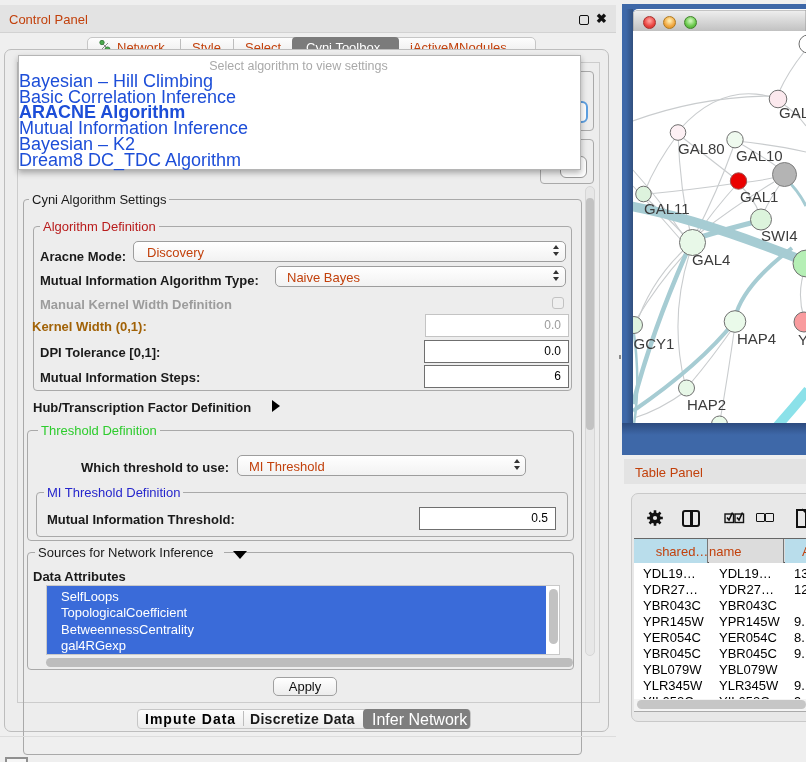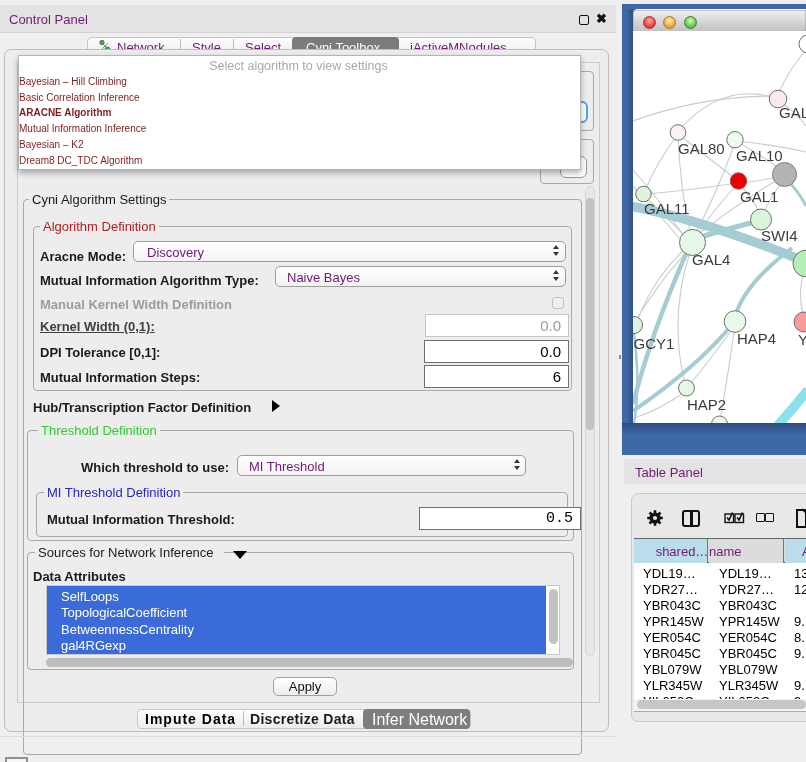--- a/index.html
+++ b/index.html
@@ -1,24 +1,24 @@
 <!DOCTYPE html>
 <html><head>
 <meta charset="utf-8">
 <style>
   html,body{margin:0;padding:0;}
   body{width:806px;height:762px;background:#efefef;font-family:"Liberation Sans",sans-serif;overflow:hidden;position:relative;}
   .abs{position:absolute;}
   .b13{font-size:13px;font-weight:bold;color:#1a1a1a;}
-  .r13{font-size:13px;color:#701a75;}
+  .r13{font-size:13px;color:#c2410c;}
   .combo{background:linear-gradient(#ffffff,#f2f2f2);border:1px solid #9d9d9d;border-radius:5px;box-sizing:border-box;}
   .carets{position:absolute;width:7px;}
   .carets:before{content:"";position:absolute;left:0;top:0;border-left:3.5px solid transparent;border-right:3.5px solid transparent;border-bottom:4.5px solid #333;}
   .carets:after{content:"";position:absolute;left:0;top:7px;border-left:3.5px solid transparent;border-right:3.5px solid transparent;border-top:4.5px solid #333;}
-  .tfield{background:#fff;border:1px solid #6f6f6f;box-sizing:border-box;font-size:15px;color:#000;text-align:right;padding-right:7px;line-height:21px;}
+  .tfield{background:#fff;border:1px solid #6f6f6f;box-sizing:border-box;font-size:12px;color:#000;text-align:right;padding-right:7px;line-height:21px;}
   .grp{border:1px solid #a9a9a9;border-radius:4px;box-sizing:border-box;}
   .grplabel{position:absolute;top:-8px;background:#ededed;padding:0 3px;font-size:13px;line-height:15px;}
 </style>
 </head>
 <body>
 
 <div class="abs" style="left:0;top:5px;width:616px;height:27px;background:#e3e3e3;border-bottom:1px solid #d2d2d2;"></div>
 <div class="abs r13" style="left:9px;top:12px;">Control Panel</div>
 <div class="abs" style="left:579px;top:15px;width:8px;height:8px;border:1.5px solid #111;border-radius:2px;"></div>
 <div class="abs" style="left:596px;top:11px;font-size:13px;font-weight:bold;color:#111;">✖</div>
@@ -58,42 +58,42 @@
 <div class="abs b13" style="left:40px;top:249px;">Aracne Mode:</div>
 <div class="abs combo" style="left:133px;top:241px;width:433px;height:21px;"></div>
 <div class="abs r13" style="left:147px;top:245px;">Discovery</div>
 <div class="carets" style="left:553px;top:245px;"></div>
 <div class="abs b13" style="left:40px;top:273px;">Mutual Information Algorithm Type:</div>
 <div class="abs combo" style="left:275px;top:266px;width:291px;height:21px;"></div>
 <div class="abs r13" style="left:287px;top:270px;">Naive Bayes</div>
 <div class="carets" style="left:553px;top:270px;"></div>
 <div class="abs b13" style="left:40px;top:297px;color:#9c9c9c;">Manual Kernel Width Definition</div>
 <div class="abs" style="left:552px;top:297px;width:12px;height:12px;background:#efefef;border:1px solid #c2c2c2;border-radius:3px;box-sizing:border-box;"></div>
-<div class="abs b13" style="left:40px;top:319px;color:#404040;text-decoration:underline;">Kernel Width (0,1):</div>
+<div class="abs b13" style="left:32px;top:319px;color:#a16207;">Kernel Width (0,1):</div>
 <div class="abs tfield" style="left:425px;top:314px;width:144px;height:23px;border-color:#c4c4c4;color:#9c9c9c;">0.0</div>
 <div class="abs b13" style="left:40px;top:345px;">DPI Tolerance [0,1]:</div>
 <div class="abs tfield" style="left:424px;top:340px;width:145px;height:23px;">0.0</div>
 <div class="abs b13" style="left:40px;top:370px;">Mutual Information Steps:</div>
 <div class="abs tfield" style="left:424px;top:365px;width:145px;height:23px;">6</div>
 
 <div class="abs b13" style="left:33px;top:400px;">Hub/Transcription Factor Definition</div>
 <div class="abs" style="left:272px;top:400px;width:0;height:0;border-top:6px solid transparent;border-bottom:6px solid transparent;border-left:8px solid #000;"></div>
 
 <div class="abs grp" style="left:27px;top:430px;width:547px;height:111px;">
   <span class="grplabel" style="left:10px;color:#2ecc2e;">Threshold Definition</span>
 </div>
 <div class="abs b13" style="left:81px;top:460px;">Which threshold to use:</div>
 <div class="abs combo" style="left:237px;top:455px;width:289px;height:21px;"></div>
 <div class="abs r13" style="left:249px;top:459px;">MI Threshold</div>
 <div class="carets" style="left:514px;top:459px;"></div>
 <div class="abs grp" style="left:36px;top:492px;width:532px;height:45px;">
   <span class="grplabel" style="left:7px;color:#2626cc;">MI Threshold Definition</span>
 </div>
 <div class="abs b13" style="left:47px;top:512px;">Mutual Information Threshold:</div>
-<div class="abs tfield" style="left:419px;top:507px;width:162px;height:23px;font-family:Liberation Mono, monospace;">0.5</div>
+<div class="abs tfield" style="left:419px;top:507px;width:137px;height:23px;">0.5</div>
 
 <div class="abs grp" style="left:27px;top:552px;width:547px;height:118px;">
   <span class="grplabel" style="left:7px;color:#1a1a1a;">Sources for Network Inference &nbsp;</span>
 </div>
 <div class="abs" style="left:233px;top:551px;width:0;height:0;border-left:7px solid transparent;border-right:7px solid transparent;border-top:8px solid #000;"></div>
 <div class="abs b13" style="left:33px;top:569px;">Data Attributes</div>
 <div class="abs" style="left:46px;top:585px;width:514px;height:70px;background:#ffffff;border:1px solid #c9c9c9;box-sizing:border-box;"></div>
 <div class="abs" style="left:47px;top:586px;width:499px;height:68px;background:#3a6bd9;"></div>
 <div class="abs" style="left:61px;top:589px;font-size:13px;color:#fff;line-height:16.3px;">SelfLoops<br>TopologicalCoefficient<br>BetweennessCentrality<br>gal4RGexp</div>
 <div class="abs" style="left:549px;top:589px;width:9px;height:55px;background:#c2c2c2;border-radius:5px;"></div>
@@ -111,21 +111,21 @@
 <div class="abs" style="left:145px;top:711px;font-size:14px;font-weight:bold;color:#000000;letter-spacing:1px;">Impute Data</div>
 <div class="abs" style="left:250px;top:711px;font-size:14px;font-weight:bold;color:#1a1a1a;letter-spacing:0.3px;">Discretize Data</div>
 <div class="abs" style="left:372px;top:711px;font-size:16px;color:#fff;">Infer Network</div>
 
 <div class="abs" style="left:0;top:736px;width:616px;height:1px;background:#dcdcdc;"></div>
 
 <div class="abs" style="left:5px;top:757px;width:19px;height:10px;background:#f6f6f6;border:2px solid #909090;"></div>
 
 <div class="abs" style="left:18px;top:55px;width:561px;height:113px;background:#ffffff;border:1px solid #b5b5b5;box-shadow:0 3px 6px rgba(0,0,0,0.3);z-index:50;"></div>
 <div class="abs" style="left:18px;top:59px;width:561px;text-align:center;font-size:12.5px;color:#a9a9a9;z-index:51;">Select algorithm to view settings</div>
-<div class="abs" style="left:19px;top:74px;font-size:10px;color:#7f1d1d;line-height:15.7px;z-index:51;">Bayesian – Hill Climbing<br>Basic Correlation Inference<br><b>ARACNE Algorithm</b><br>Mutual Information Inference<br>Bayesian – K2<br>Dream8 DC_TDC Algorithm</div>
+<div class="abs" style="left:19px;top:74px;font-size:18px;color:#1d4ed8;line-height:15.7px;z-index:51;">Bayesian – Hill Climbing<br>Basic Correlation Inference<br><b>ARACNE Algorithm</b><br>Mutual Information Inference<br>Bayesian – K2<br>Dream8 DC_TDC Algorithm</div>
 
 <div class="abs" style="left:619px;top:355px;width:2px;height:4px;background:#8a8a8a;"></div>
 
 <div class="abs" style="left:622px;top:4px;width:184px;height:451px;background:#3e68a8;"></div>
 <div class="abs" style="left:626px;top:9px;width:7px;height:414px;background:linear-gradient(90deg,#3e68a8,#32507e);"></div>
 <div class="abs" style="left:622px;top:423px;width:184px;height:12px;background:linear-gradient(#2c4b7e,#3e68a8);"></div>
 
 <div class="abs" style="left:633px;top:9px;width:173px;height:22px;background:linear-gradient(#f0f0f0,#bfbfbf);border-top:1px solid #fafafa;border-radius:5px 0 0 0;box-shadow:inset 0 0 0 0.5px #9a9a9a;"></div>
 <div class="abs" style="left:643px;top:16px;width:11px;height:11px;border-radius:50%;background:radial-gradient(circle at 50% 35%,#ff9a96 10%,#e8433f 60%,#c9302c);border:0.5px solid #a8302d;"></div>
 <div class="abs" style="left:663px;top:16px;width:11px;height:11px;border-radius:50%;background:radial-gradient(circle at 50% 35%,#ffe9a8 10%,#f0a63f 60%,#d78f23);border:0.5px solid #b07a1e;"></div>

